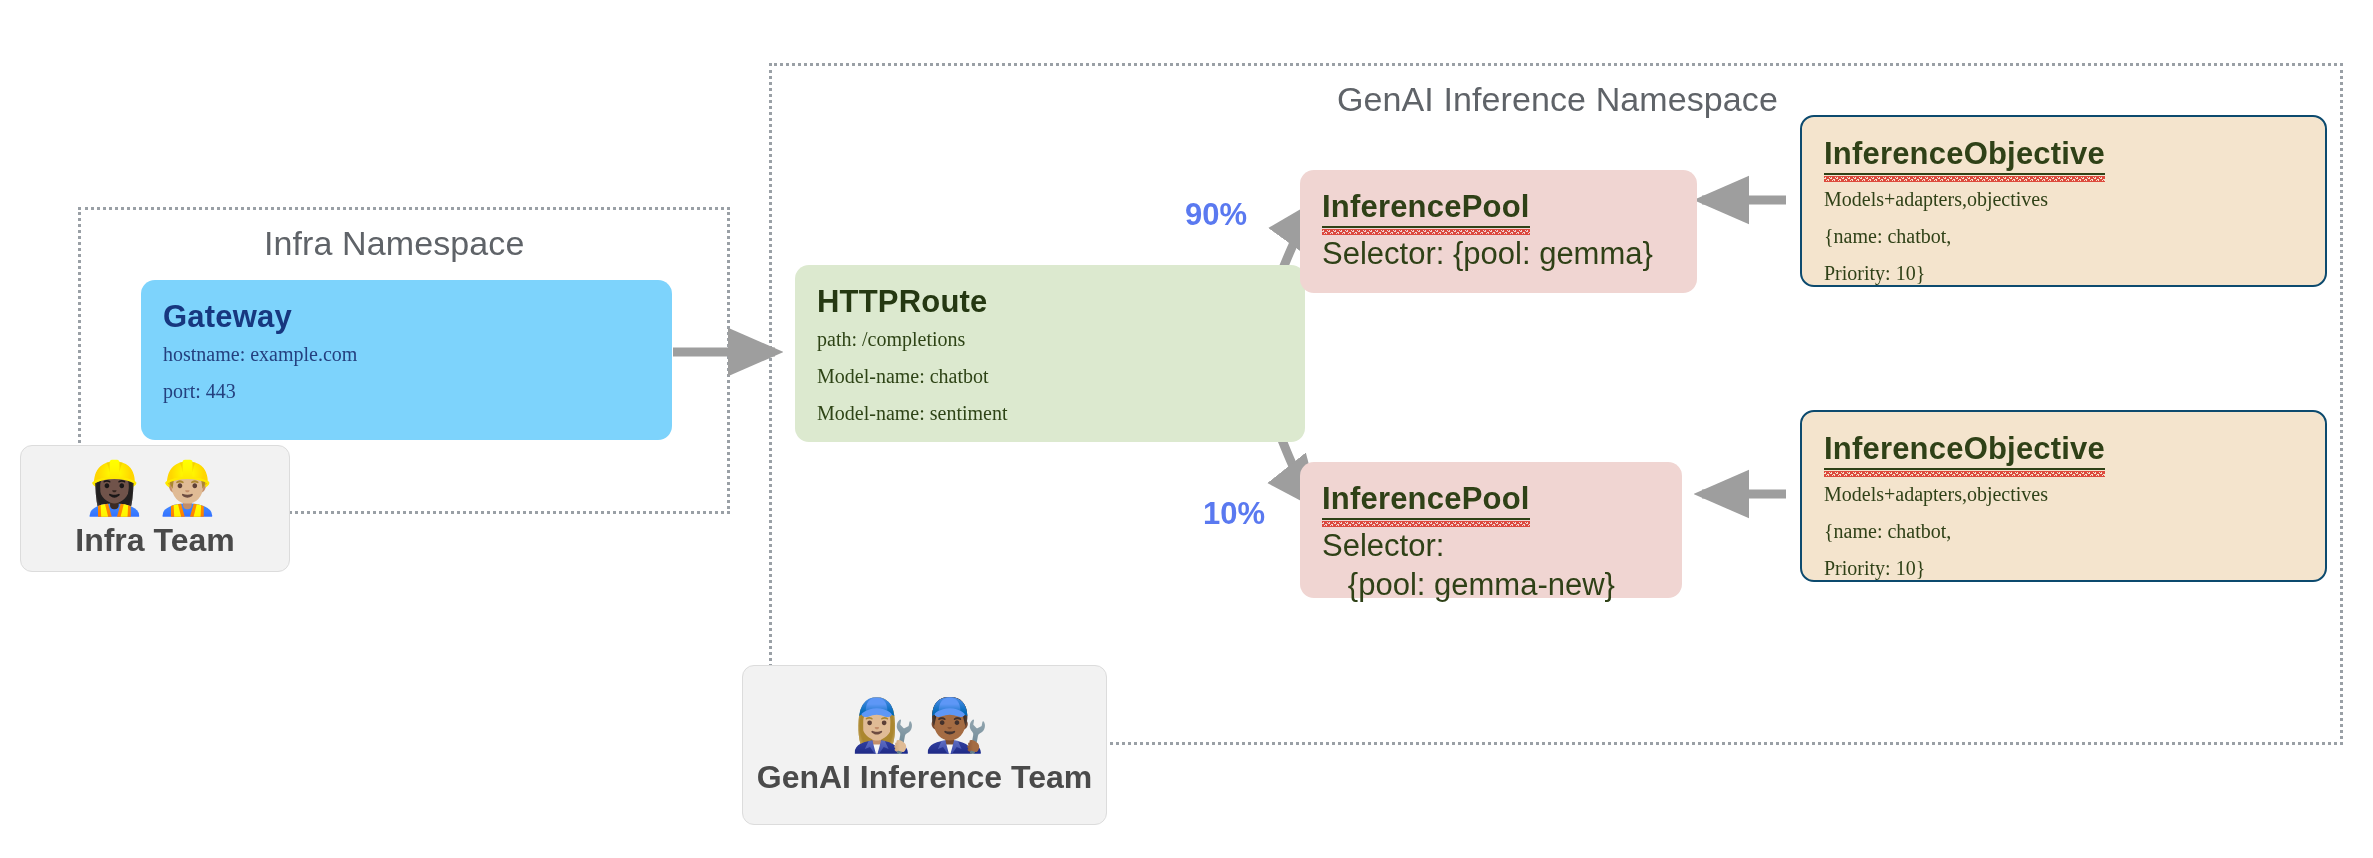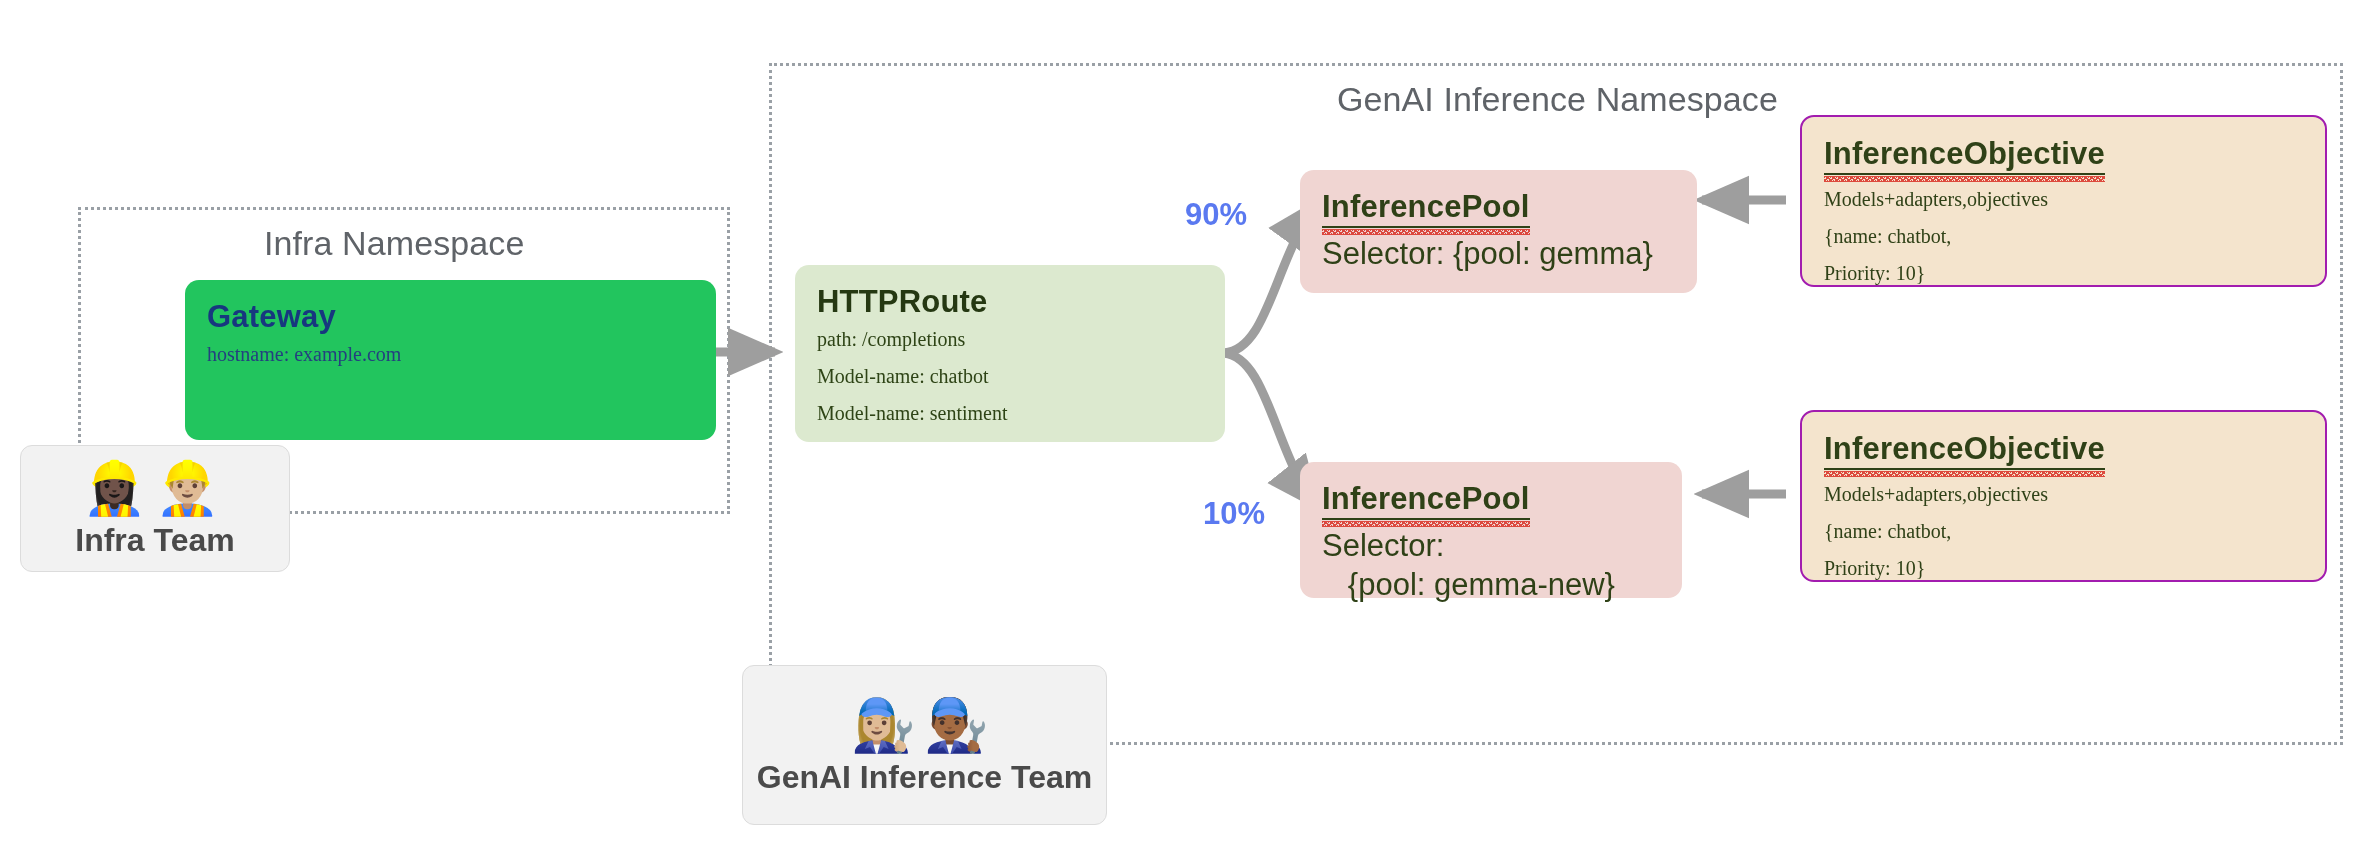--- a/index.html
+++ b/index.html
@@ -51,23 +51,22 @@
   }
   .node .sans {
     font-family: "Liberation Sans", sans-serif;
     font-size: 31px;
     line-height: 39px;
     white-space: pre;
   }
 
   
   #gateway {
-    background: #22c55e;
+    background: #7dd3fc;
     color: #1b3a8f;
-    margin-left: 44px;
   }
   #gateway .title { color: #17377f; }
   #gateway .mono { color: #24407f; }
 
   
   #httproute {
     background: #dce9cf;
     color: #2c3f14;
   }
   #httproute .title { color: #253812; }
@@ -77,21 +76,21 @@
   .pool {
     background: #f0d5d2;
     margin-top: 30px;
   }
   .pool .title { color: #2f4117; }
   .pool .sans { color: #2f4117; }
 
   
   .objective {
     background: #f4e4cd;
-    border: 2px solid #a21caf;
+    border: 2px solid #0c4a6e;
   }
   .objective .title { color: #2f4117; }
   .objective .mono { color: #2f4117; }
 
   
   .squiggle {
     position: relative;
     display: inline-block;
     border-bottom: 2px solid currentColor;
   }
@@ -177,23 +176,24 @@
     <path d="M 1224 353 C 1268 358 1274 452 1316 505" fill="none" stroke="#9e9e9e" stroke-width="9" marker-end="url(#arrow)"></path>
 
     <line x1="1786" y1="200" x2="1702" y2="200" stroke="#9e9e9e" stroke-width="9" marker-end="url(#arrow)"></line>
 
     <line x1="1786" y1="494" x2="1702" y2="494" stroke="#9e9e9e" stroke-width="9" marker-end="url(#arrow)"></line>
   </svg>
 
   <div class="node" id="gateway" style="left:141px; top:280px; width:531px; height:160px;">
     <div class="title">Gateway</div>
     <div class="mono">hostname: example.com</div>
-  </div>
-
-  <div class="node" id="httproute" style="left:795px; top:265px; width:430px; height:177px;">
+    <div class="mono">port: 443</div>
+  </div>
+
+  <div class="node" id="httproute" style="left:795px; top:265px; width:510px; height:177px;">
     <div class="title">HTTPRoute</div>
     <div class="mono">path: /completions</div>
     <div class="mono">Model-name: chatbot</div>
     <div class="mono">Model-name: sentiment</div>
   </div>
 
   <div class="node pool" id="pool-top" style="left:1300px; top:140px; width:397px; height:123px;">
     <div class="title"><span class="squiggle">InferencePool</span></div>
     <div class="sans" style="margin-top:6px;">Selector: {pool: gemma}</div>
   </div>

